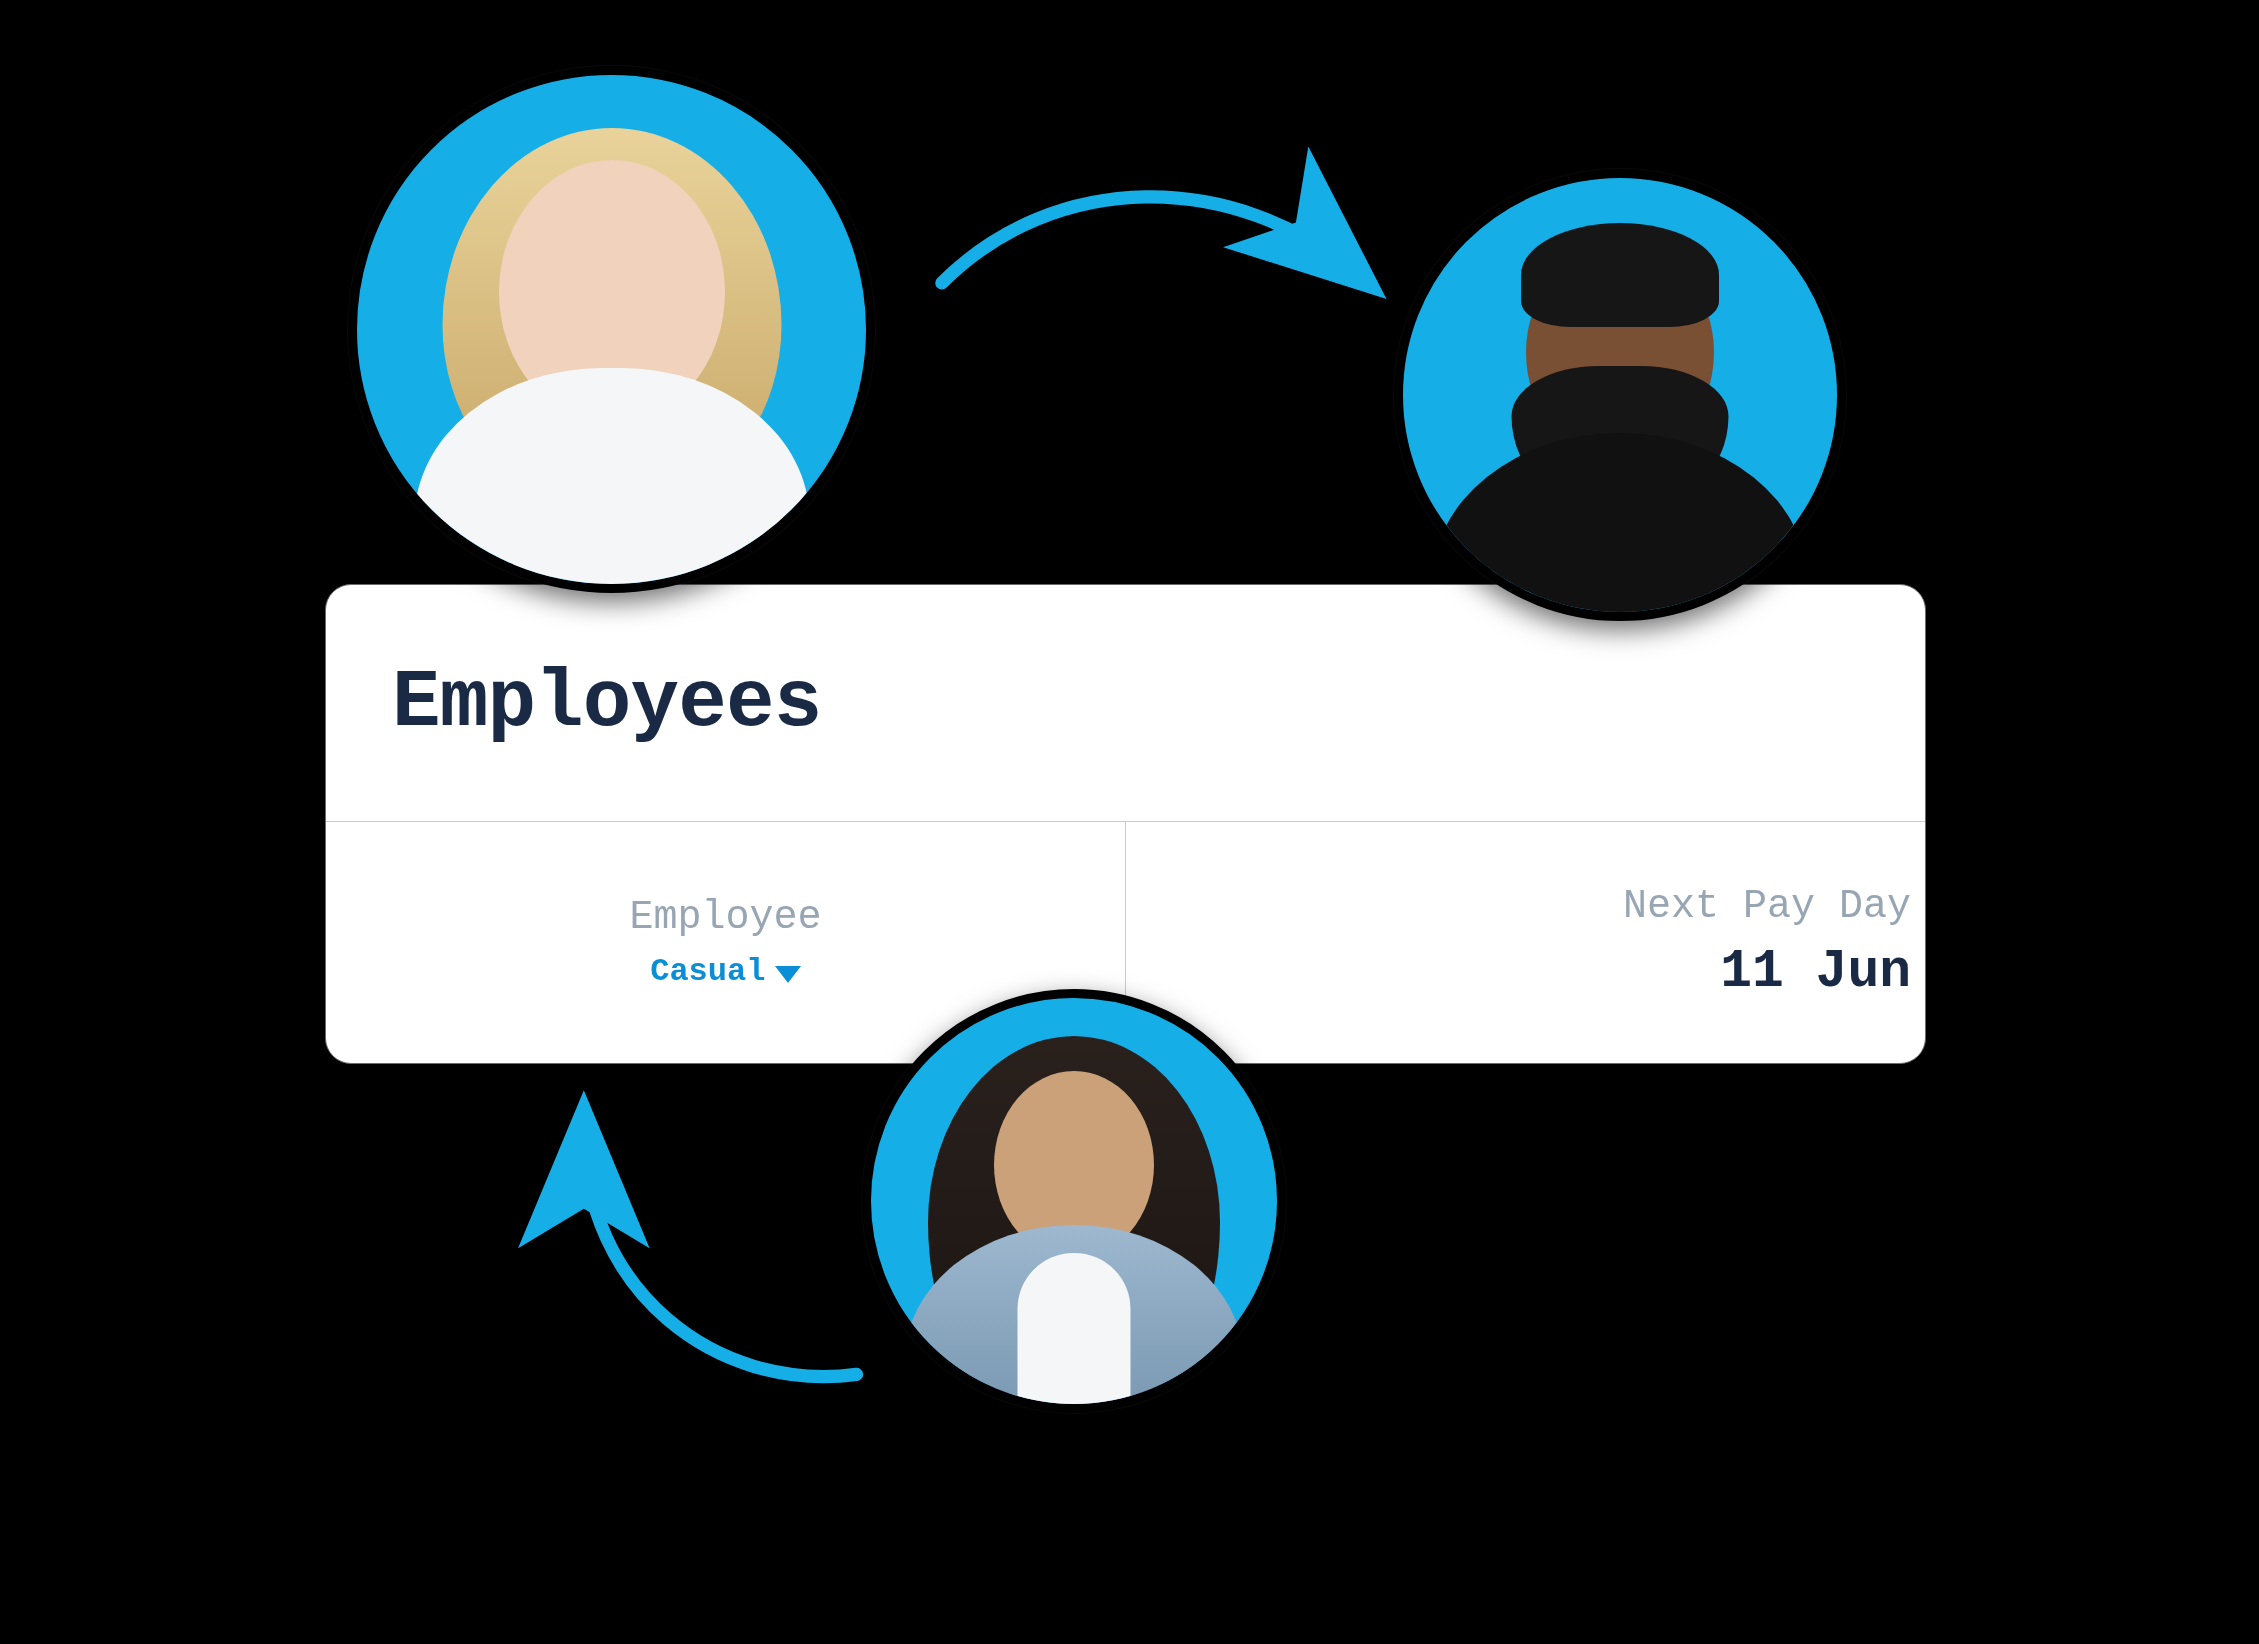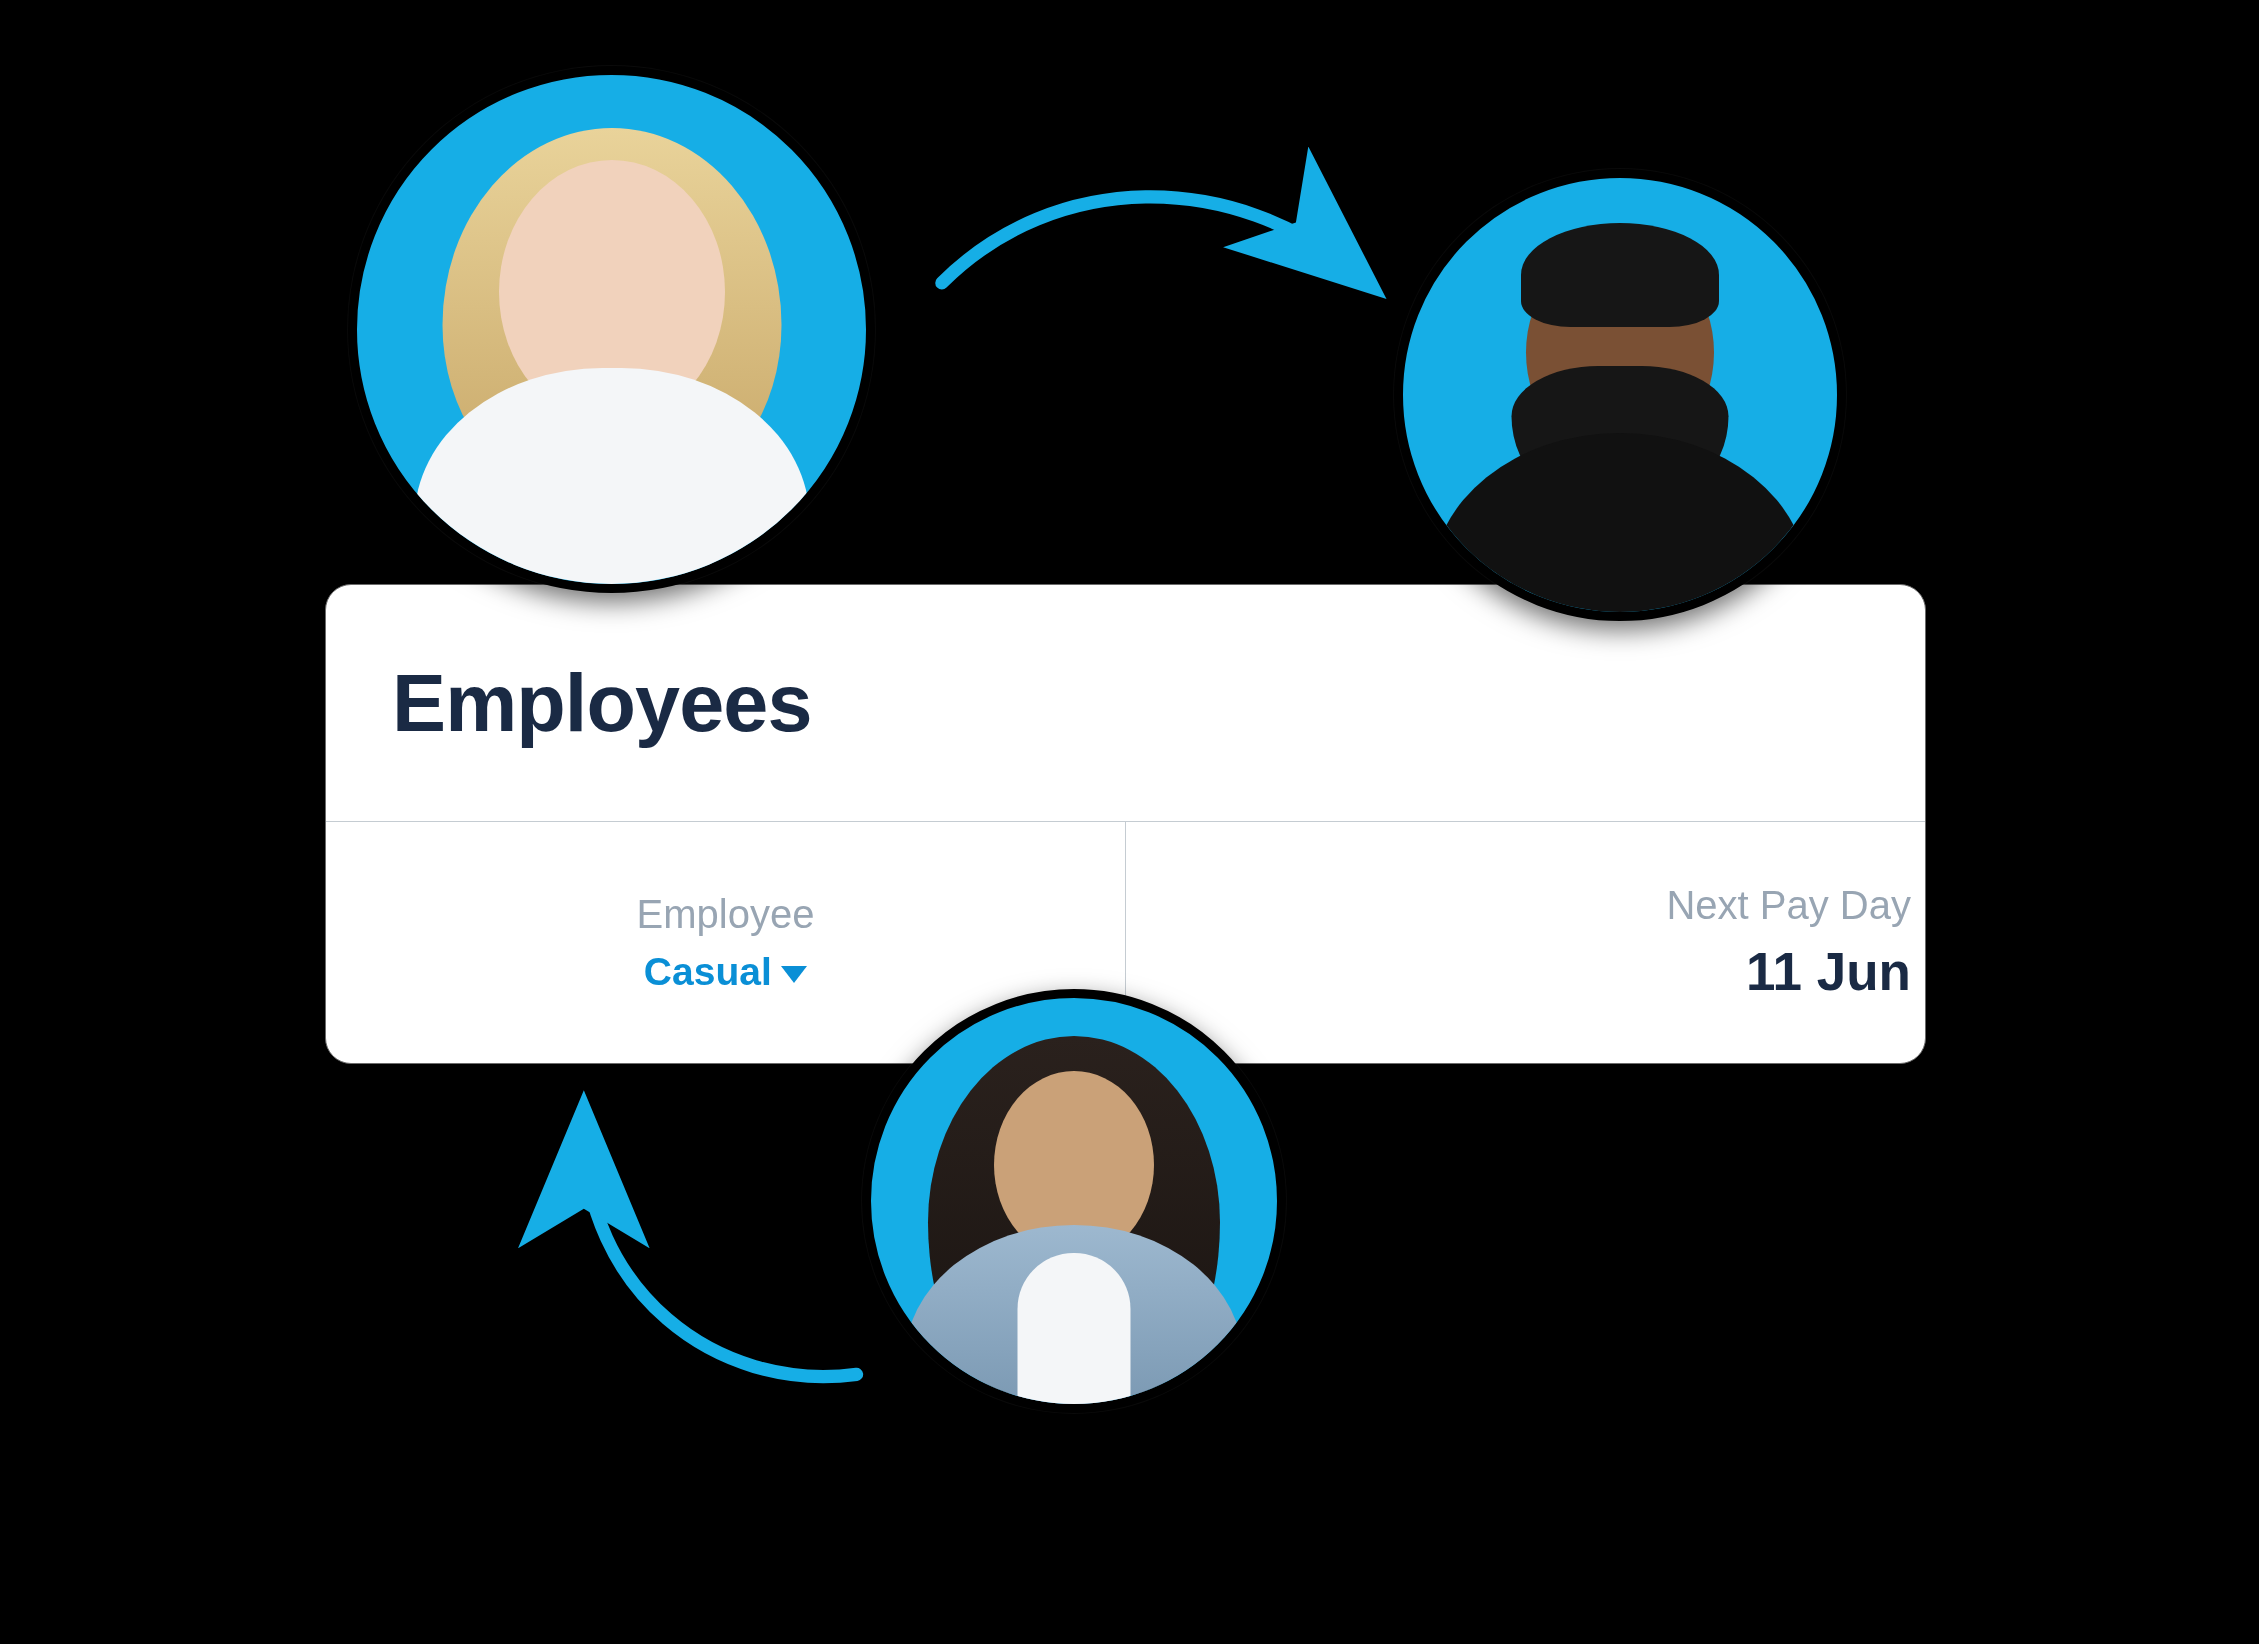--- a/index.html
+++ b/index.html
@@ -7,20 +7,21 @@
   body {
     background: #000;
     font-family: -apple-system, BlinkMacSystemFont, "Segoe UI", Helvetica, Arial, sans-serif;
     position: relative;
     overflow: hidden;
   }
   .stage {
     position: relative;
     width: 2260px;
     height: 1644px;
+    font-family: Liberation Mono, monospace;
   }
 
   
   .card {
     position: absolute;
     left: 325px;
     top: 584px;
     width: 1601px;
     height: 480px;
     background: #fff;
@@ -69,21 +70,21 @@
     font-weight: 700;
     color: #1a2a44;
   }
   .employee-select {
     display: inline-flex;
     align-items: center;
     gap: 9.4px;
     cursor: pointer;
   }
   .select-value {
-    font-size: 39px;
+    font-size: 32px;
     font-weight: 700;
     color: #0a8fd6;
   }
   .caret {
     width: 0; height: 0;
     border-left: 13px solid transparent;
     border-right: 13px solid transparent;
     border-top: 17px solid #0a8fd6;
     margin-top: 5.6px;
   }

